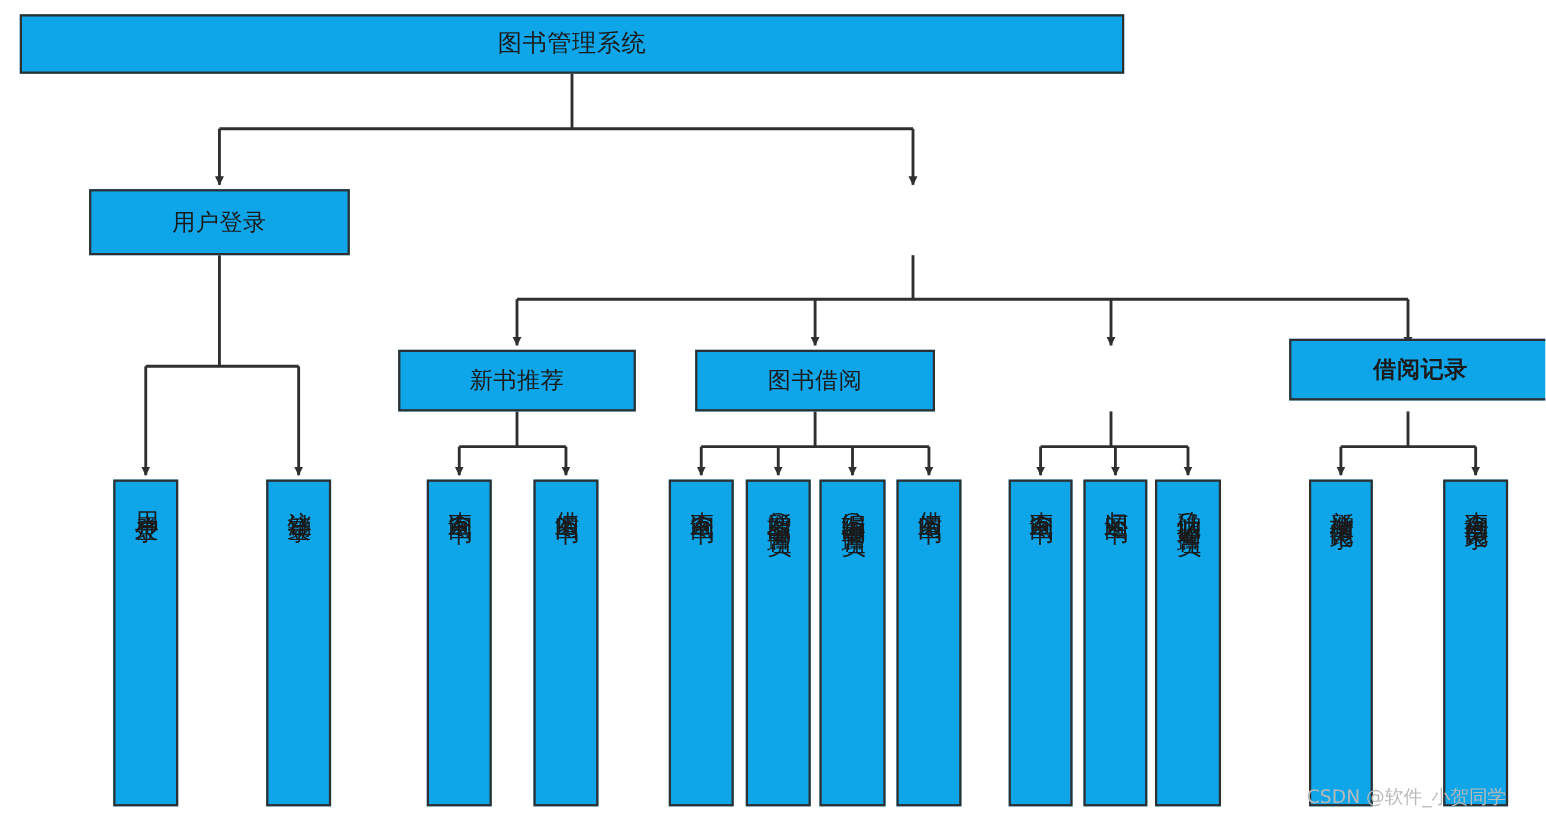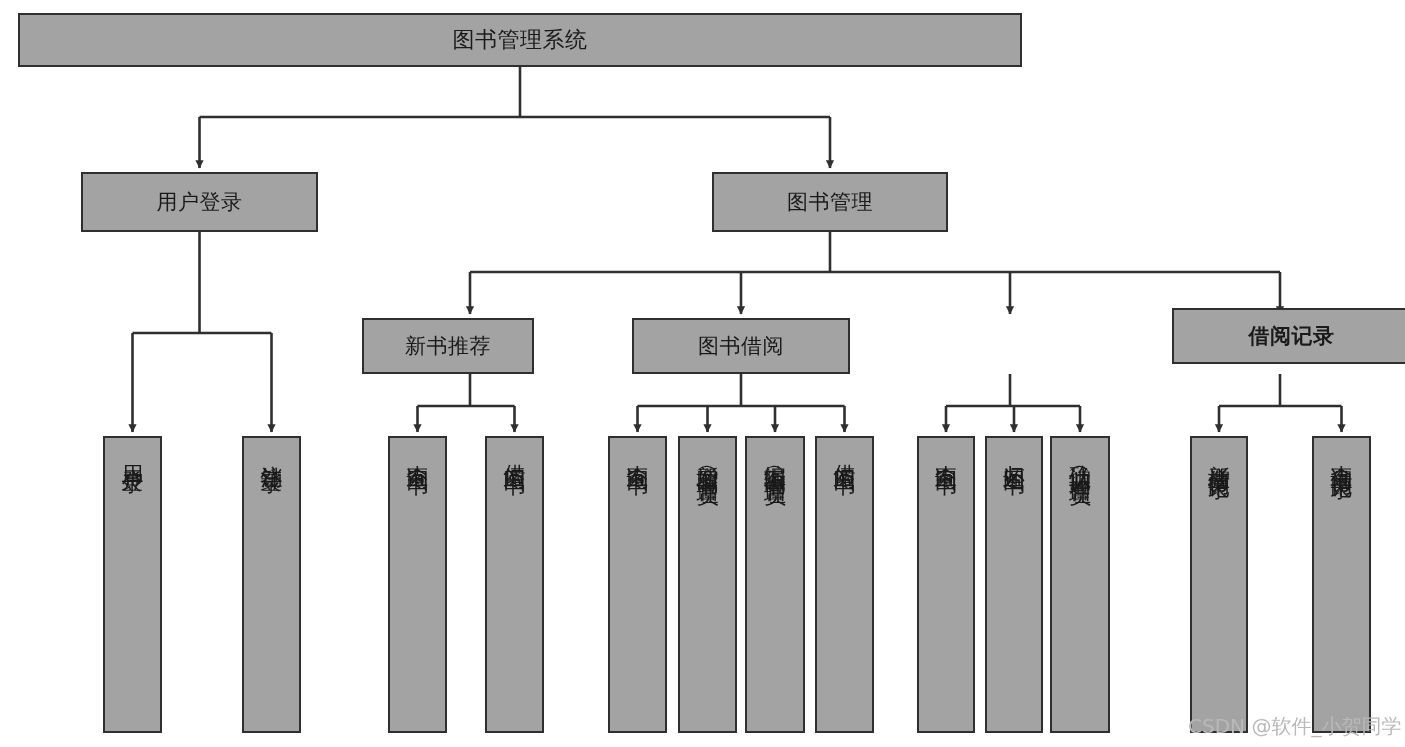--- a/index.html
+++ b/index.html
@@ -22,21 +22,21 @@
     position: absolute;
     left: 0;
     top: 0;
     width: 1405px;
     height: 747px;
     pointer-events: none;
   }
   .node {
     position: absolute;
     box-sizing: border-box;
-    background: #a3a3a3;
+    background: #0ea5e9;
     border: 2px solid #2f2f2f;
     display: flex;
     align-items: center;
     justify-content: center;
     color: #1a1a1a;
     z-index: 2;
   }
   .node .node-label {
     display: block;
     line-height: 1.18;
@@ -59,21 +59,21 @@
     writing-mode: vertical-rl;
     text-orientation: upright;
     font-size: 22px;
     letter-spacing: 3px;
     text-align: left;
   }
   .watermark {
     position: absolute;
     left: 1188px;
     top: 713px;
-    font-size: 20px;
+    font-size: 17px;
     color: #b9b9b9;
     white-space: nowrap;
     z-index: 5;
     font-family: "DejaVu Sans", "Liberation Sans", sans-serif;
   }
 </style>
 </head>
 <body>
 
 <div id="diagram-root">
@@ -131,25 +131,22 @@
     </g>
   </svg>
 
   <div class="node horiz root" style="left:18px; top:13px; width:1004px; height:54px;">
     <span class="node-label">图书管理系统</span>
   </div>
 
   <div class="node horiz" style="left:81px; top:172px; width:237px; height:60px;">
     <span class="node-label">用户登录</span>
   </div>
-  <div class="node horiz" style="left:712px; top:172px; width:236px; height:60px;">
-    <span class="node-label">图书管理</span>
-  </div>
 
-  <div class="node horiz" style="left:362px; top:318px; width:172px; height:56px;justify-content:center;">
+  <div class="node horiz" style="left:362px; top:318px; width:216px; height:56px;justify-content:center;">
     <span class="node-label">新书推荐</span>
   </div>
   <div class="node horiz" style="left:632px; top:318px; width:218px; height:56px;align-items:center;">
     <span class="node-label">图书借阅</span>
   </div>
   <div class="node horiz" style="left:1172px; top:308px; width:239px; height:56px;font-weight:bold;">
     <span class="node-label">借阅记录</span>
   </div>
 
   <div class="node vert" style="left:103px; top:436px; width:59px; height:297px;">

